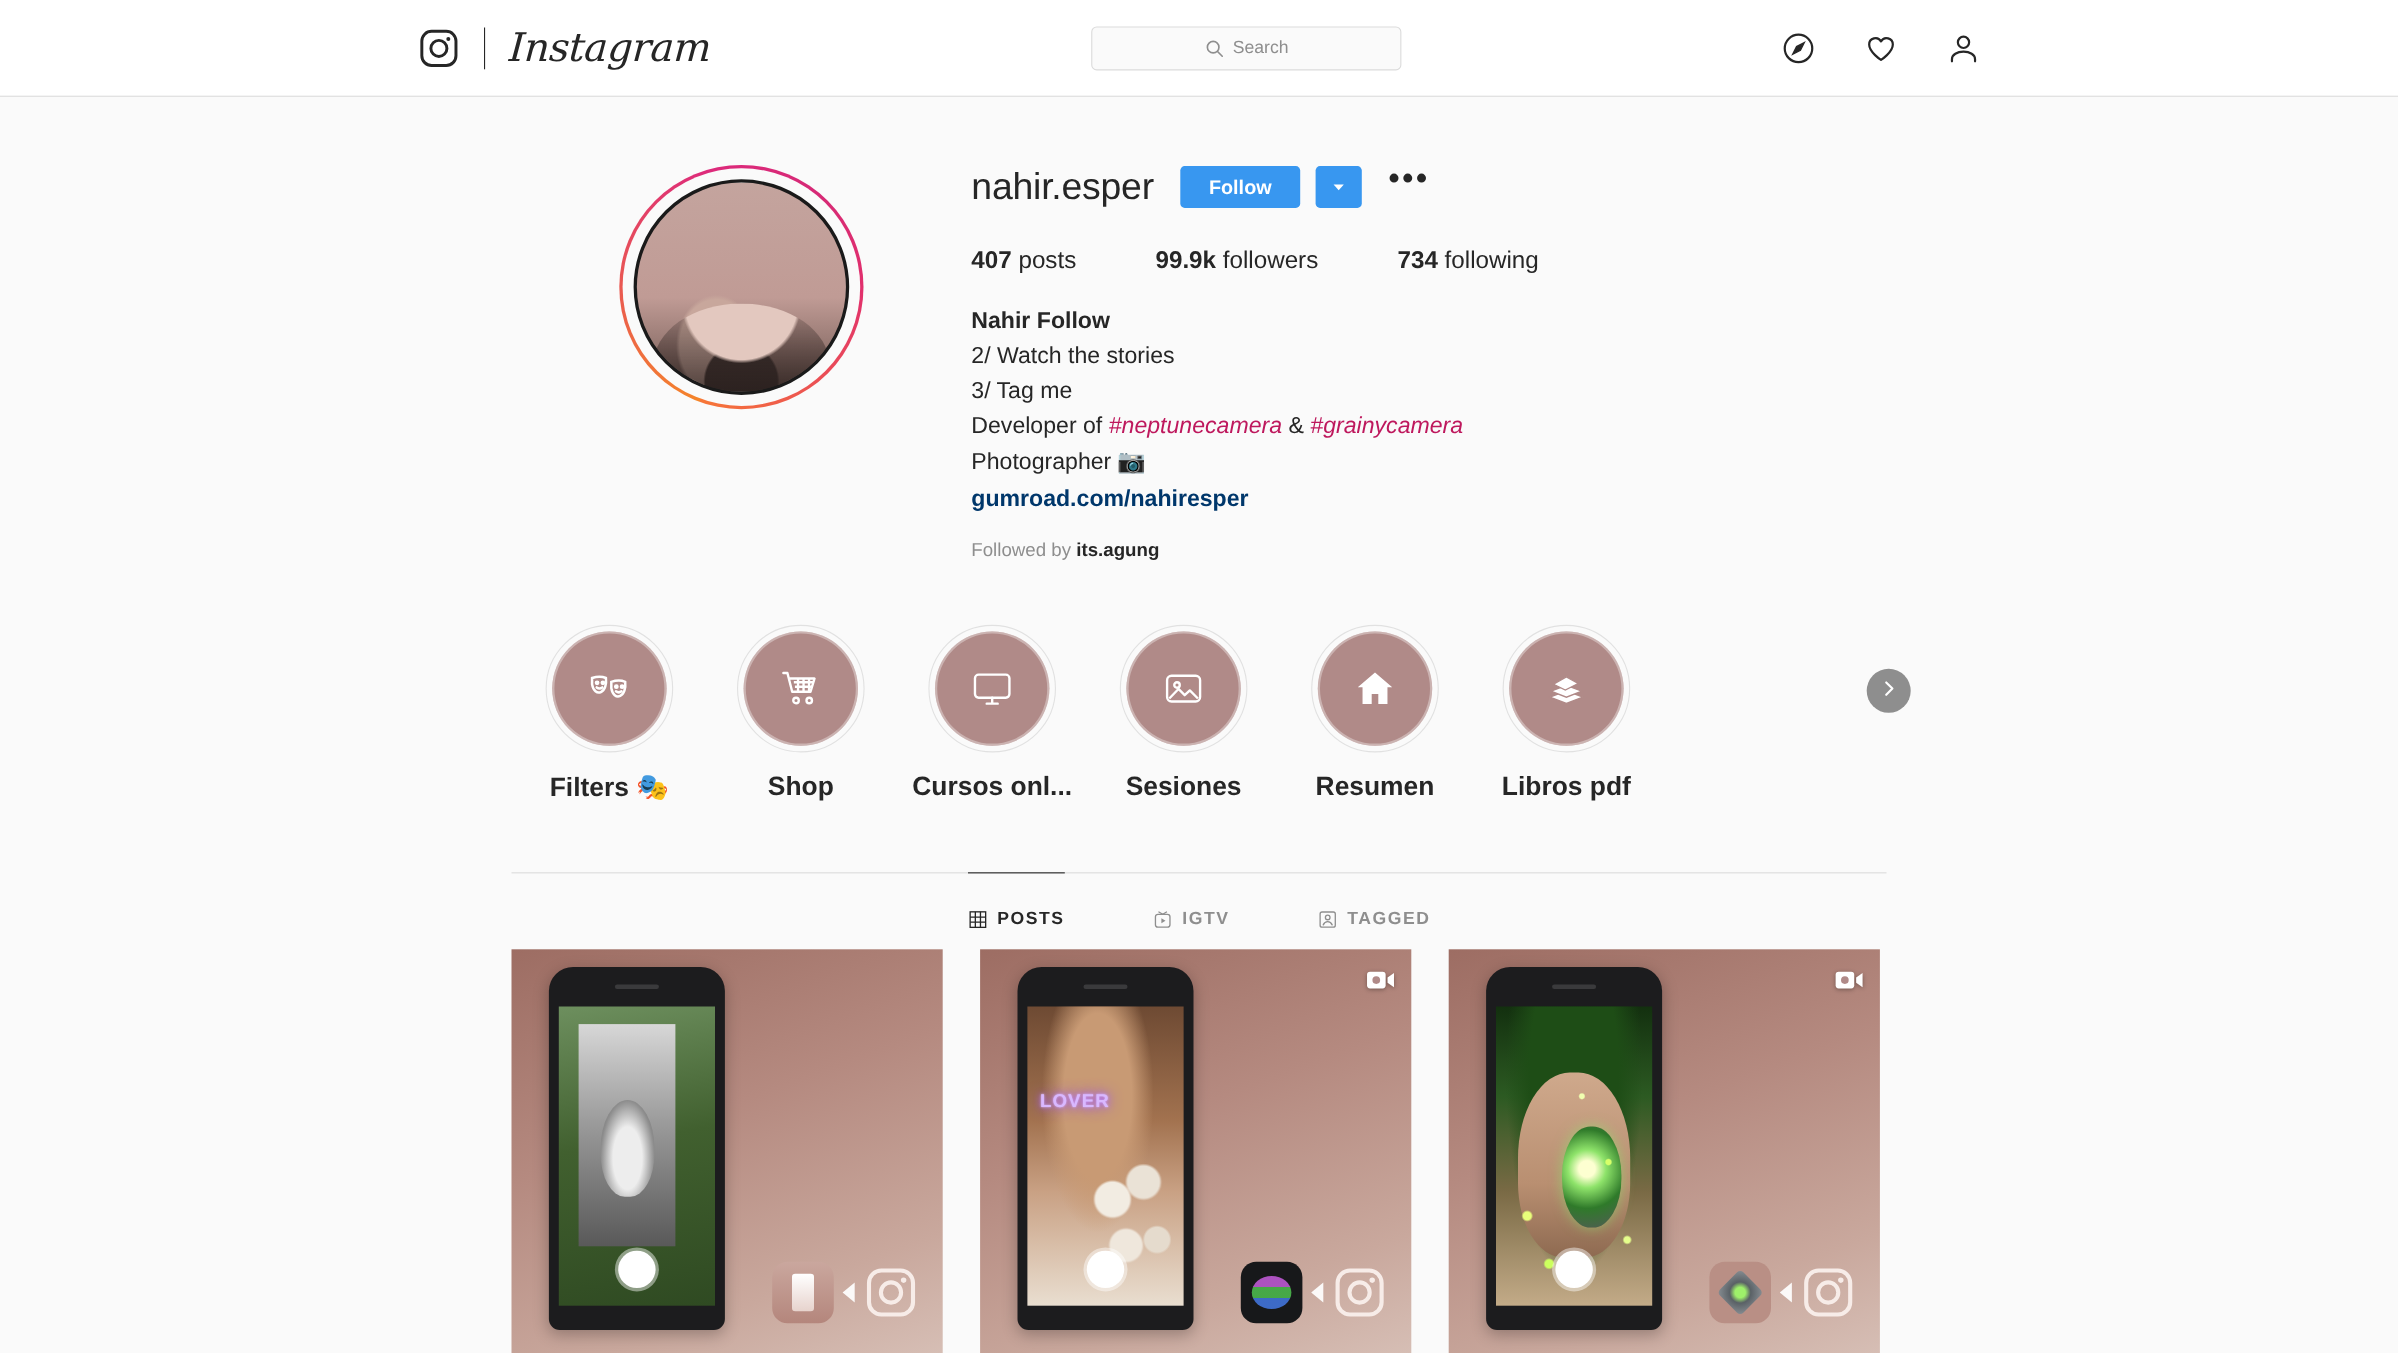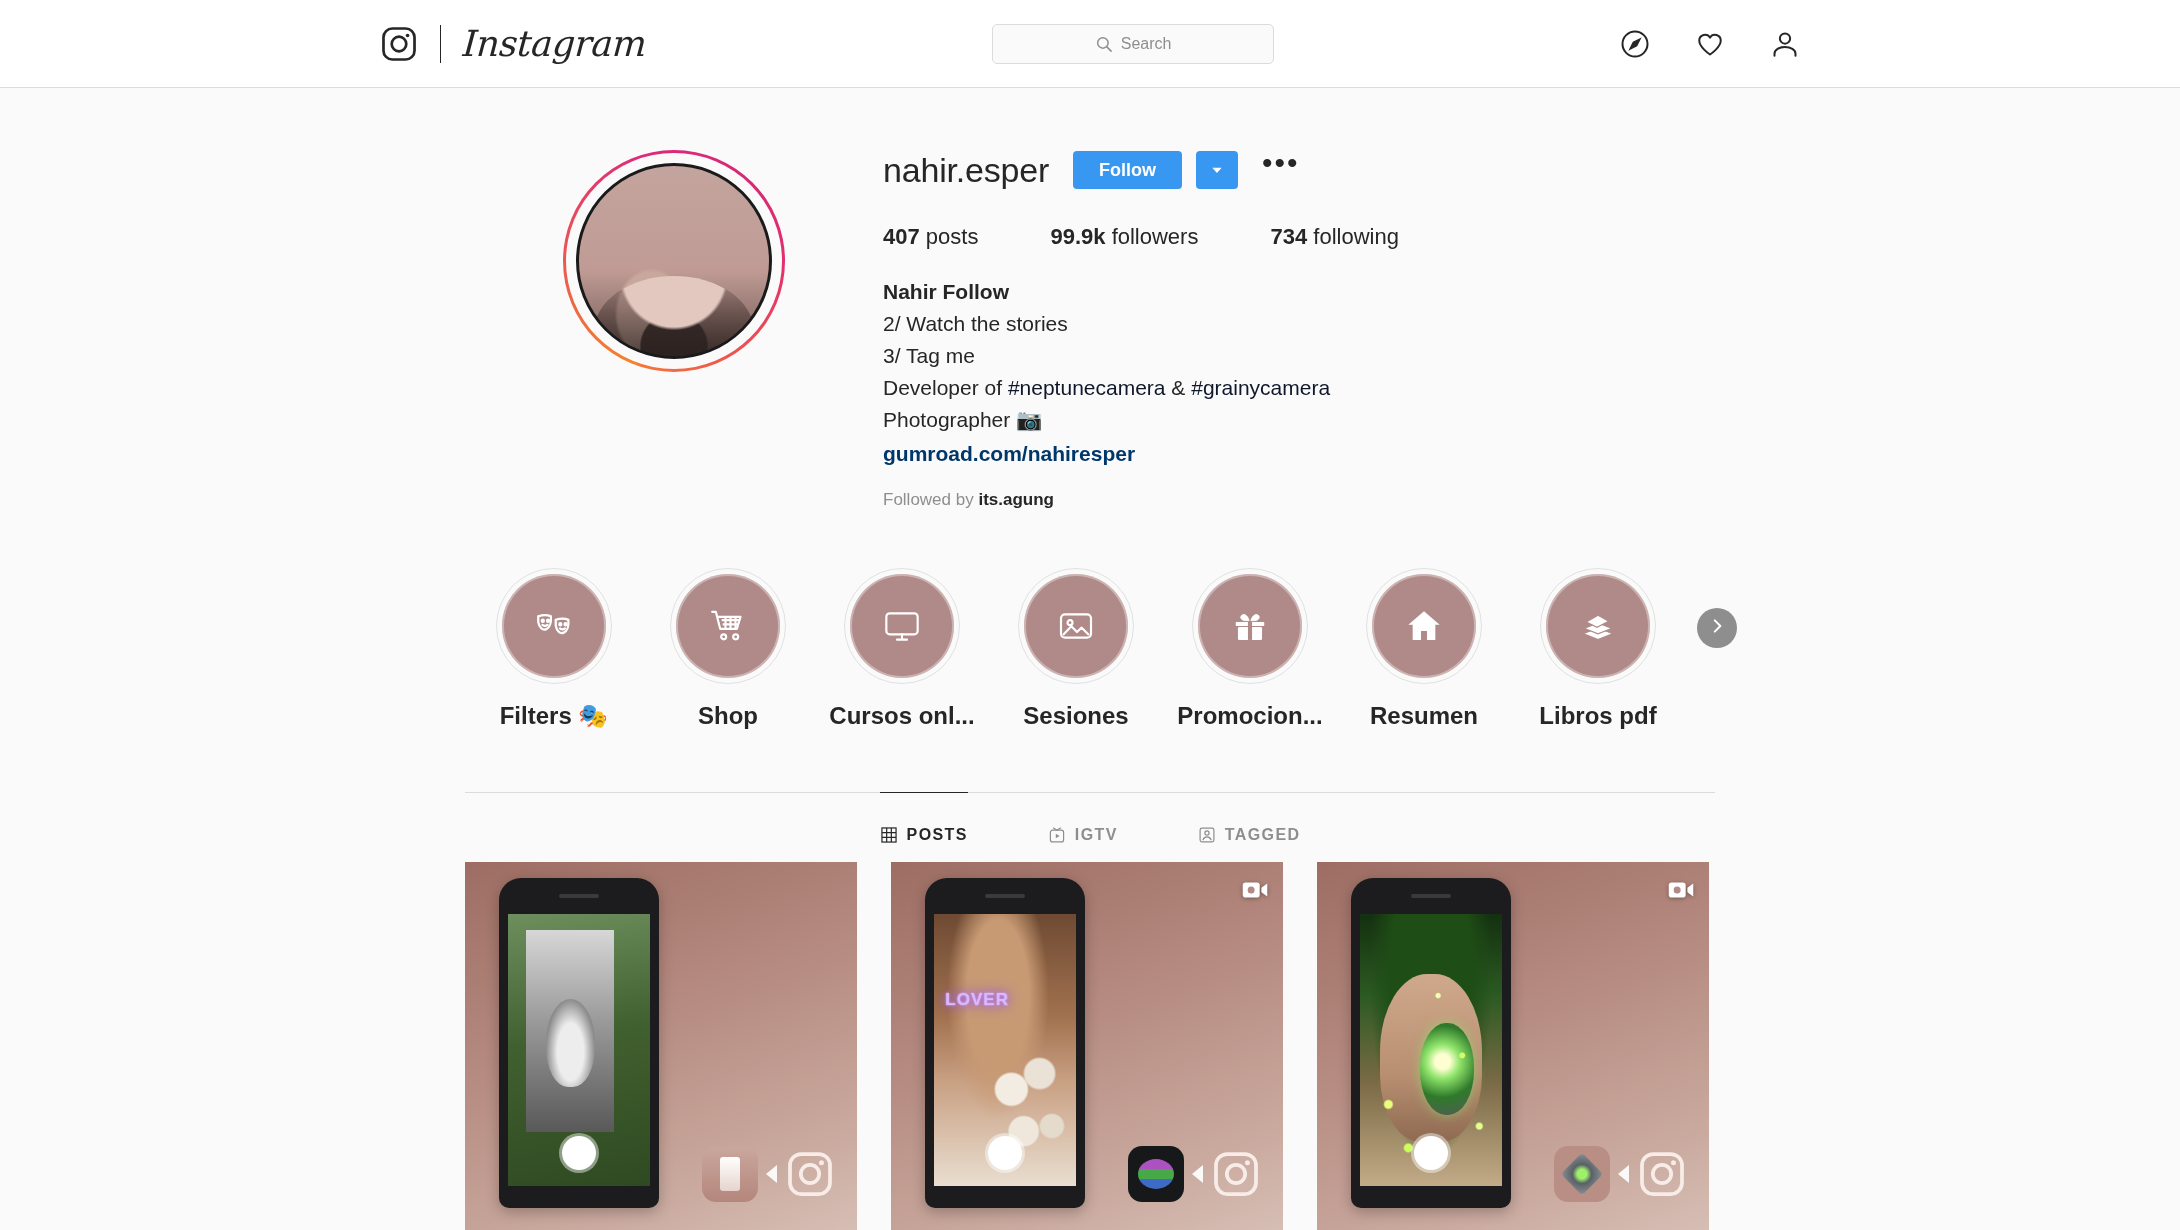--- a/index.html
+++ b/index.html
@@ -139,21 +139,21 @@
     user-select: none;
   }
 
   .stats-row { display: flex; gap: 0; margin-top: 32px; }
   .stat { font-size: 22px; color: #262626; margin-right: 72px; cursor: pointer; }
   .stat b { font-weight: 600; }
 
   .bio { margin-top: 26px; font-size: 21px; line-height: 32px; color: #262626; }
   .bio .name { font-weight: 600; display: block; }
   .bio .line { display: block; }
-  .bio a.tag { color: #0f172a; text-decoration: none; }
+  .bio a.tag { color: #be185d; text-decoration: none; font-style: italic; }
   .bio a.site {
     color: #00376b;
     font-weight: 600;
     text-decoration: none;
     display: inline-block;
     margin-top: 2px;
   }
   .followed-by { margin-top: 20px; font-size: 17px; color: #8e8e8e; }
   .followed-by b { color: #262626; font-weight: 600; }
 
@@ -555,35 +555,20 @@
             <rect x="3" y="5" width="18" height="14" rx="2.4"></rect>
             <circle cx="8.4" cy="10" r="1.5"></circle>
             <path d="M4.2 17.4l5-5.2 3.4 3.4 2.8-2.6 4.4 4.4" stroke-linejoin="round"></path>
           </svg>
         </span>
       </div>
         </div>
       <div class="hl-label">Sesiones</div>
     </div>
 
-    <div class="hl">
-      <div class="hl-ring">
-          <div class="hl-circle">
-        <span>
-          <svg width="38" height="38" viewBox="0 0 24 24" fill="#ffffff">
-            <rect x="3" y="9.4" width="18" height="2.6" rx=".5"></rect>
-            <rect x="4.4" y="12.6" width="15.2" height="8.2" rx=".8"></rect>
-            <rect x="10.7" y="9.4" width="2.6" height="11.4" fill="#b08a88"></rect>
-            <path d="M9.2 8.6c-2 0-3-1-3-2.1 0-1 .8-1.7 1.8-1.7 1.6 0 2.8 1.6 3.4 3.8zM14.8 8.6c2 0 3-1 3-2.1 0-1-.8-1.7-1.8-1.7-1.6 0-2.8 1.6-3.4 3.8z" stroke="#ffffff" stroke-width=".6"></path>
-          </svg>
-        </span>
-      </div>
-        </div>
-      <div class="hl-label">Promocion...</div>
-    </div>
 
     <div class="hl">
       <div class="hl-ring">
           <div class="hl-circle">
         <span>
           <svg width="40" height="40" viewBox="0 0 24 24" fill="#ffffff">
             <path d="M12 3.2L2.6 11.2h2.6v9.2h5V15h3.6v5.4h5v-9.2h2.6z"></path>
           </svg>
         </span>
       </div>

